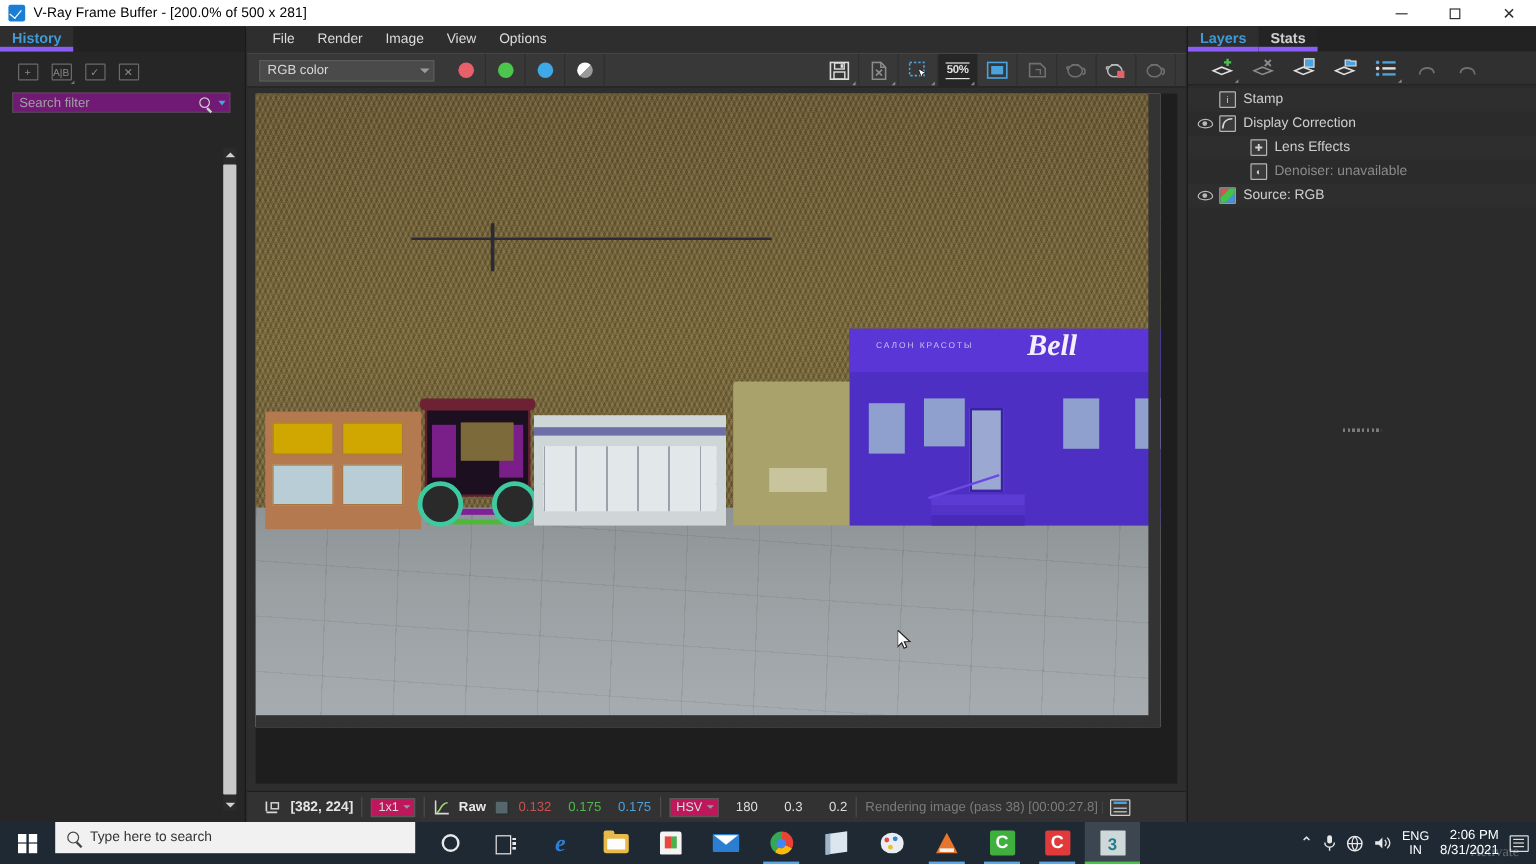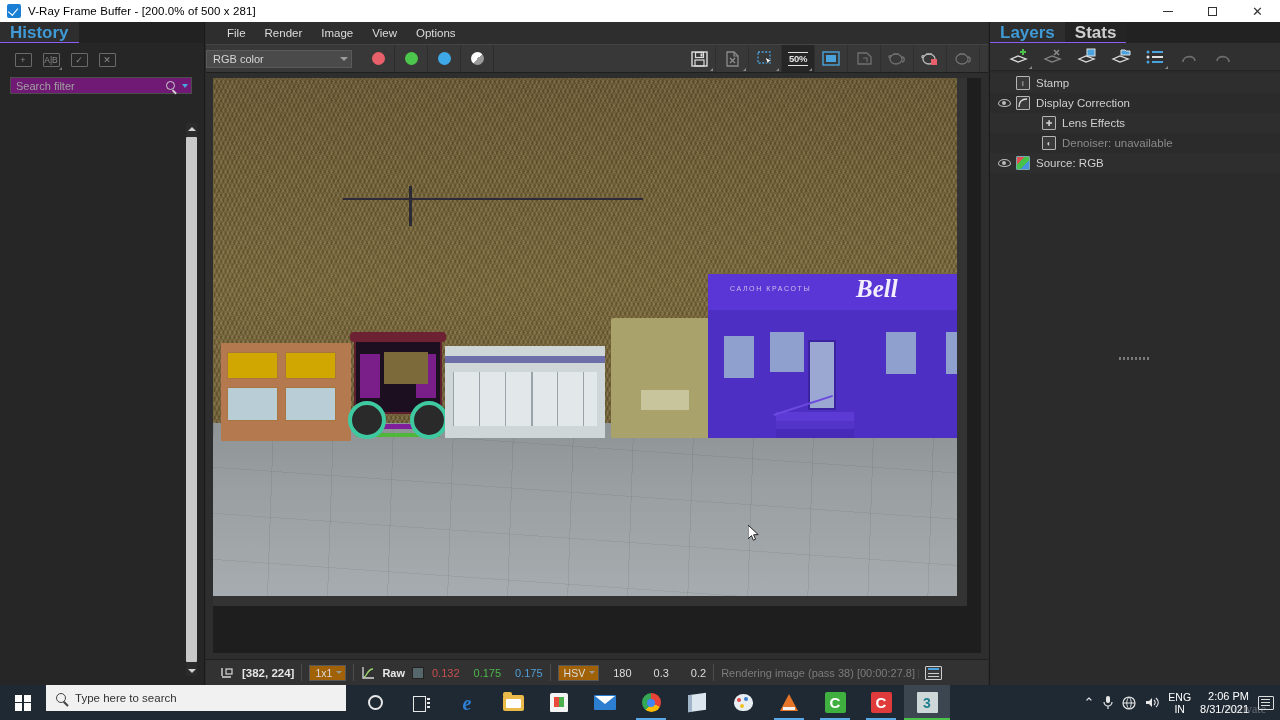--- a/index.html
+++ b/index.html
@@ -44,22 +44,22 @@
   }
 
   
   .history-panel {
     position: absolute; left: 0; top: 0; width: 205px; height: 663px;
     background: #262626; border-right: 1px solid #1a1a1a;
   }
   .panel-tabrow { height: 21px; display: flex; background: #222; }
   .panel-tab {
     padding: 0 10px; height: 21px; line-height: 21px;
-    font-size: 17px; font-weight: bold; color: #3f9ad6;
-    background: #2e2e2e; border-bottom: 1px solid #8b5cf6;
+    font-size: 12px; font-weight: bold; color: #3f9ad6;
+    background: #2e2e2e; border-bottom: 4px solid #8b5cf6;
   }
   .panel-tab.inactive { color: #cfcfcf; background: #242424; }
   .hist-tools {
     display: flex; gap: 2px; padding: 6px 6px 4px 10px; align-items: center;
   }
   .ht-btn {
     width: 26px; height: 22px; display: flex; align-items: center;
     justify-content: center; position: relative;
   }
   .ht-box {
@@ -127,21 +127,21 @@
   .menu-item {
     font-size: 11.5px; color: #dcdcdc; padding: 2px 8px; border-radius: 2px;
   }
 
   .toolbar {
     height: 29px; background: #383838; border-top: 1px solid #444;
     border-bottom: 1px solid #1f1f1f;
     display: flex; align-items: center; position: relative;
   }
   .combo {
-    width: 146px; height: 18px; background: #4a4a4a;
+    margin-left: 10px; width: 146px; height: 18px; background: #4a4a4a;
     border: 1px solid #5a5a5a; display: flex; align-items: center;
     padding: 0 3px 0 6px; position: relative;
   }
   .combo-label { font-size: 11px; color: #d6d6d6; flex: 1; }
   .combo-caret {
     width: 0; height: 0; border-left: 4px solid transparent;
     border-right: 4px solid transparent; border-top: 4px solid #9b9b9b;
   }
   .chan-group { display: flex; align-items: center; margin-left: 10px; }
   .chan-btn {
@@ -272,21 +272,21 @@
 
   
   .statusbar {
     position: absolute; left: 0; bottom: 0; width: 782px; height: 26px;
     background: #323232; border-top: 1px solid #1f1f1f;
     display: flex; align-items: center; font-size: 11px; color: #d2d2d2;
   }
   .sb-sep { width: 1px; height: 17px; background: #4c4c4c; margin: 0 7px; }
   .coord { font-weight: bold; color: #e4e4e4; font-size: 11.5px; }
   .mini-combo {
-    height: 16px; min-width: 34px; background: #a16207; border: 1px solid #575757;
+    height: 16px; min-width: 34px; background: #be185d; border: 1px solid #575757;
     display: flex; align-items: center; padding: 0 3px 0 5px; gap: 4px;
   }
   .mini-combo span { font-size: 10.5px; color: #dcdcdc; }
   .mc-caret { width:0;height:0;border-left:3px solid transparent;border-right:3px solid transparent;border-top:3.5px solid #9a9a9a; }
   .raw-lbl { font-weight: bold; color: #e8e8e8; font-size: 11px; }
   .swatch { width: 12px; height: 12px; background: #55676b; border: 1px solid #222; }
   .v-r { color: #c95050; } .v-g { color: #4db84d; } .v-b { color: #4f9fd8; }
   .num { font-size: 11px; color: #dcdcdc; }
   .render-status {
     color: #7c7c7c; font-size: 11px; white-space: nowrap; overflow: hidden;

